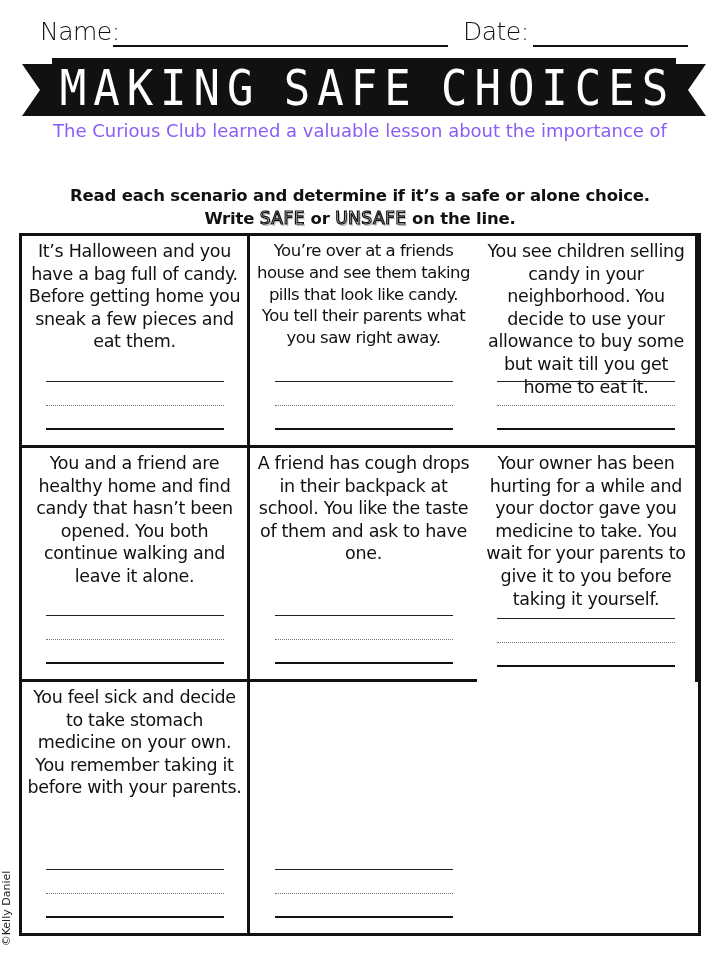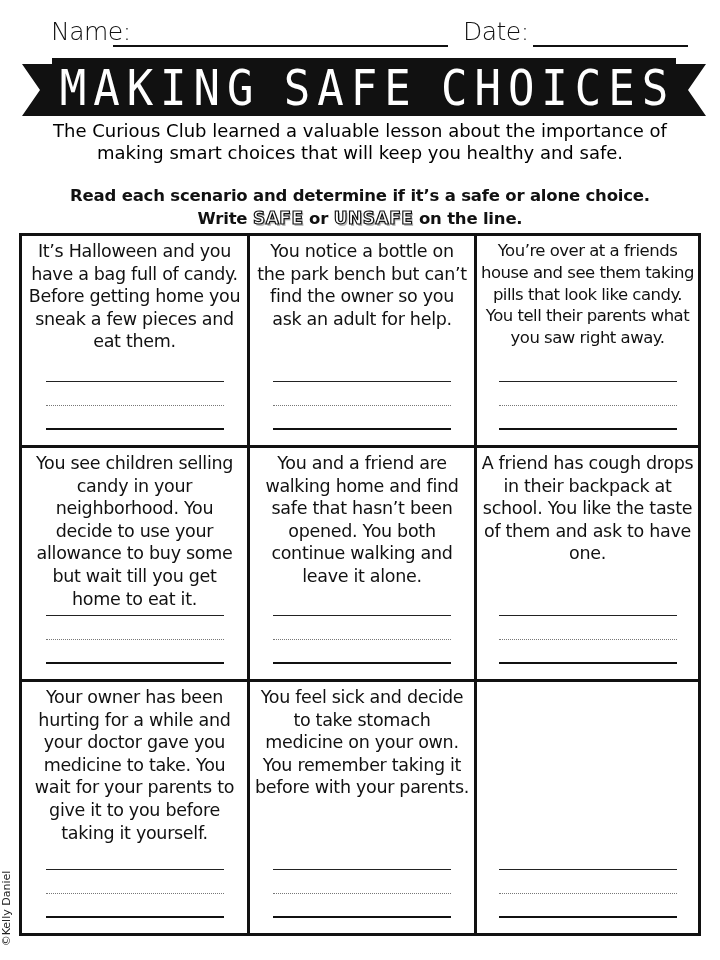--- a/index.html
+++ b/index.html
@@ -10,44 +10,44 @@
   .field-line { position:absolute; top:45px; height:0; border-bottom:2px solid #111; }
 
   
   .banner { position:absolute; left:22px; top:58px; width:684px; height:60px; }
   .banner svg { position:absolute; left:0; top:0; }
   .banner-title { position:absolute; left:52px; top:58px; width:624px; height:60px; display:flex; justify-content:space-between; align-items:center; padding:0 6px; box-sizing:border-box; }
   .banner-letter { width:30px; text-align:center; color:#fff; font-family:"DejaVu Sans Mono", monospace; font-size:44px; font-weight:400; line-height:60px; transform:scaleY(1.12); }
   .banner-gap { width:20px; }
 
   
-  .intro { position:absolute; left:20px; width:680px; top:120px; text-align:center; font-size:18px; line-height:22px; color:#000000; }
+  .intro { position:absolute; left:20px; width:680px; top:120px; text-align:center; font-size:18px; line-height:22px; color:#8b5cf6; }
 
   
   .instructions { position:absolute; left:20px; width:680px; top:185px; text-align:center; font-size:16.5px; font-weight:bold; line-height:22px; letter-spacing:-0.2px; color:#111; }
-  .outline-word { color:#fff; -webkit-text-stroke:1.2px #111; font-weight:bold; font-size:17px; letter-spacing:0.5px; text-shadow:1.5px 1.5px 0 #bbb; }
+  .outline-word { color:#fff; -webkit-text-stroke:1.2px #111; font-weight:normal; font-size:17px; letter-spacing:0.5px; text-shadow:1.5px 1.5px 0 #bbb; }
 
   
   .grid { position:absolute; left:19px; top:233px; width:682px; height:703px; border:3px solid #111; box-sizing:border-box; display:grid; grid-template-columns:228px 227px 1fr; grid-template-rows:212px 234px 1fr; }
   .cell { position:relative; box-sizing:border-box; border-right:3px solid #111; border-bottom:3px solid #111; }
   .cell.c3 { border-right:none; }
   .cell.r3 { border-bottom:none; }
   .scenario { position:absolute; left:4px; right:4px; top:4px; text-align:center; font-size:17.5px; line-height:22.6px; letter-spacing:-0.3px; color:#111; }
   .answer { position:absolute; left:50%; transform:translateX(-50%); width:178px; bottom:10px; height:54px; }
   .ans-line1 { position:absolute; left:0; right:0; top:0; border-top:1.2px solid #222; }
   .ans-line2 { position:absolute; left:0; right:0; top:24px; border-top:1px dotted #777; }
   .ans-line3 { position:absolute; left:0; right:0; top:47px; border-top:2.5px solid #111; }
 
   
   .copyright { position:absolute; left:-34px; top:902px; width:80px; transform:rotate(-90deg); font-size:11px; color:#222; white-space:nowrap; text-align:center; }
 </style>
 </head>
 <body>
 
-<div class="field-label" style="left:51px;">Name:</div>
+<div class="field-label" style="left:40px;">Name:</div>
 <div class="field-line" style="left:113px; width:335px;"></div>
 <div class="field-label" style="left:463px;">Date:</div>
 <div class="field-line" style="left:533px; width:155px;"></div>
 
 <div class="banner">
   <svg width="684" height="60" viewBox="0 0 684 60">
     <polygon points="0,6 30,6 30,58 0,58 18,32" fill="#111"></polygon>
     <polygon points="654,6 684,6 666,32 684,58 654,58" fill="#111"></polygon>
     <rect x="30" y="0" width="624" height="58" fill="#111"></rect>
   </svg>
@@ -69,45 +69,36 @@
   <span class="banner-letter">H</span>
   <span class="banner-letter">O</span>
   <span class="banner-letter">I</span>
   <span class="banner-letter">C</span>
   <span class="banner-letter">E</span>
   <span class="banner-letter">S</span>
 </div>
 
 <div class="intro">
   <div>The Curious Club learned a valuable lesson about the importance of</div>
-  <div>making smart choices that will keep you healthy and safe.</div>
 </div>
 
 <div class="instructions">
   <div>Read each scenario and determine if it’s a safe or alone choice.</div>
   <div>
     <span>Write</span>
     <span class="outline-word">SAFE</span>
     <span>or</span>
     <span class="outline-word">UNSAFE</span>
     <span>on the line.</span>
   </div>
 </div>
 
 <div class="grid">
   <div class="cell">
     <div class="scenario">It’s Halloween and you have a bag full of candy. Before getting home you sneak a few pieces and eat them.</div>
-    <div class="answer">
-      <div class="ans-line1"></div>
-      <div class="ans-line2"></div>
-      <div class="ans-line3"></div>
-    </div>
-  </div>
-  <div class="cell">
-    <div class="scenario">You notice a bottle on the park bench but can’t find the owner so you ask an adult for help.</div>
     <div class="answer">
       <div class="ans-line1"></div>
       <div class="ans-line2"></div>
       <div class="ans-line3"></div>
     </div>
   </div>
   <div class="cell c3">
     <div class="scenario" style="font-size:16.5px; letter-spacing:-0.5px; line-height:21.8px;">You’re over at a friends house and see them taking pills that look like candy. You tell their parents what you saw right away.</div>
     <div class="answer">
       <div class="ans-line1"></div>
@@ -118,21 +109,21 @@
 
   <div class="cell">
     <div class="scenario">You see children selling candy in your neighborhood. You decide to use your allowance to buy some but wait till you get home to eat it.</div>
     <div class="answer">
       <div class="ans-line1"></div>
       <div class="ans-line2"></div>
       <div class="ans-line3"></div>
     </div>
   </div>
   <div class="cell">
-    <div class="scenario">You and a friend are walking home and find safe that hasn’t been opened. You both continue walking and leave it alone.</div>
+    <div class="scenario">You and a friend are healthy home and find candy that hasn’t been opened. You both continue walking and leave it alone.</div>
     <div class="answer">
       <div class="ans-line1"></div>
       <div class="ans-line2"></div>
       <div class="ans-line3"></div>
     </div>
   </div>
   <div class="cell c3">
     <div class="scenario">A friend has cough drops in their backpack at school. You like the taste of them and ask to have one.</div>
     <div class="answer">
       <div class="ans-line1"></div>

